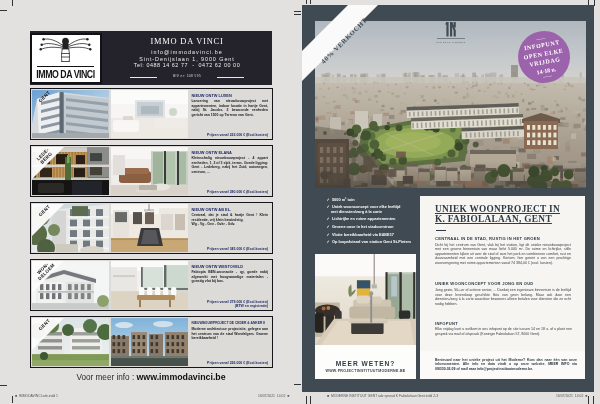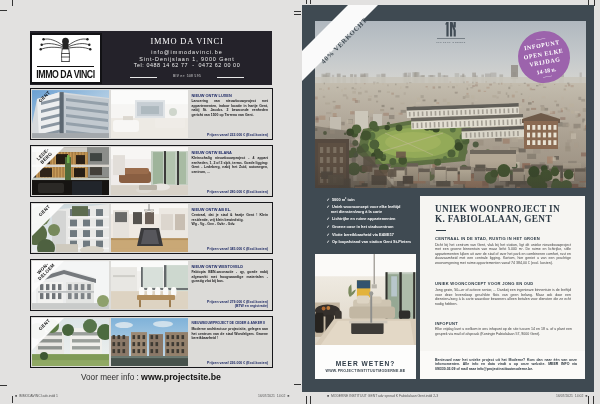--- a/index.html
+++ b/index.html
@@ -405,21 +405,21 @@
       <rect x="0" y="38" width="77" height="10" fill="#47524c"></rect>
       <rect x="0" y="38" width="77" height="2" fill="#6c7a72"></rect>
     </svg></div>
 
 <div class="abs" style="left:191.5px;top:320.5px;width:78px;color:#1f2b66;font-weight:bold;font-size:3.3px;white-space:nowrap;">NIEUWBOUWPROJECT DE CEDER &amp; ANKER II</div>
 
 <div class="abs" style="left:191.5px;top:327px;width:76.5px;color:#1b1b1d;font-weight:bold;font-size:3.45px;line-height:4.5px;text-align:justify;">Moderne architectuur projectsite, gelegen aan het centrum van de stad Wondelgem. Groene bereikbaarheid !</div>
 
 <div class="abs" style="left:191.5px;top:361px;width:76.5px;color:#1f2b66;font-weight:bold;font-size:3.5px;line-height:4.4px;text-align:right;">Prijzen vanaf 226.000 € (Excl.kosten)</div>
 
-<div class="abs" style="left:30px;top:371.5px;width:242px;text-align:center;font-size:8.2px;color:#2b2b2b;">Voor meer info : <b style="font-size:8.8px;color:#111;">www.projectsite.be</b></div>
+<div class="abs" style="left:30px;top:371.5px;width:242px;text-align:center;font-size:8.2px;color:#2b2b2b;">Voor meer info : <b style="font-size:8.8px;color:#111;">www.immodavinci.be</b></div>
 
 <div class="abs" style="left:15px;top:393.5px;width:120px;font-size:3.4px;color:#555;">■&nbsp; IMMODAVINCI adv.indd 1</div>
 
 <div class="abs" style="left:258px;top:393.5px;width:60px;font-size:3.4px;color:#555;">16/07/2021&nbsp;&nbsp;14:02 &nbsp;■</div>
 
 <div class="abs" style="left:302px;top:5px;width:292px;height:387px;background:#3f4a52;"></div>
 
 <div class="abs" style="left:315px;top:21px;width:271px;height:167px;overflow:hidden;">
 <svg width="271" height="167" viewBox="0 0 271 167">
 <defs>
@@ -1467,21 +1467,21 @@
 
 <div class="abs" style="left:315px;top:345px;width:101px;height:34px;background:#fdfdfc;">
   <div style="text-align:center;margin-top:15px;color:#2e3b46;font-weight:bold;font-size:6.6px;letter-spacing:1px;">MEER WETEN?</div>
   <div style="text-align:center;margin-top:2px;color:#39444d;font-weight:bold;font-size:3.6px;letter-spacing:0.3px;">WWW.PROJECTINSTITUUTMODERNE.BE</div>
 </div>
 
 <div class="abs" style="left:420px;top:196px;width:165px;height:155px;background:#f6f5f2;"></div>
 
 <div class="abs" style="left:420px;top:351px;width:165px;height:28px;background:#fbfaf8;"></div>
 
-<div class="abs" style="left:435px;top:204px;width:145px;color:#2e3b46;font-family:'Liberation Serif',serif;font-weight:bold;font-size:9.3px;line-height:10.4px;letter-spacing:0.3px;">UNIEK WOONPROJECT IN K.&nbsp;FABIOLALAAN, GENT</div>
+<div class="abs" style="left:435px;top:204px;width:145px;color:#2e3b46;font-family:'Liberation Serif',serif;font-weight:bold;font-size:9.3px;line-height:10.4px;letter-spacing:0.3px;text-decoration:underline;">UNIEK WOONPROJECT IN K.&nbsp;FABIOLALAAN, GENT</div>
 
 <div class="abs" style="left:435.5px;top:230px;width:10.5px;height:0.9px;background:#2e3b46;"></div>
 
 <div class="abs" style="left:435px;top:235.5px;width:140px;color:#2e3b46;font-weight:bold;font-size:4.1px;letter-spacing:0.25px;">CENTRAAL IN DE STAD, RUSTIG IN HET GROEN</div>
 
 <div class="abs" style="left:435px;top:242.5px;width:136px;color:#3c3c3c;font-size:3.55px;line-height:4.55px;text-align:justify;">Dicht bij het centrum van Gent, vlak bij het station, ligt dit unieke nieuwbouwproject met een groene binnentuin van maar liefst 5.000 m². De ruime en lichtrijke, stille appartementen kijken uit over de stad of over het park en combineren comfort, rust en duurzaamheid met een centrale ligging. Kortom, hier geniet u van een prachtige woonomgeving met ruime appartementen vanaf 74&nbsp;384,00&nbsp;€ (excl. kosten).</div>
 
 <div class="abs" style="left:435px;top:281px;width:140px;color:#2e3b46;font-weight:bold;font-size:4.1px;letter-spacing:0.25px;">UNIEK WOONCONCEPT VOOR JONG EN OUD</div>
 
 <div class="abs" style="left:435px;top:288px;width:136px;color:#3c3c3c;font-size:3.55px;line-height:4.55px;text-align:justify;">Jong gezin, 50+-er of actieve senior, ... Dankzij een ingenieuze binnentuin is de leeftijd voor deze levensloop geschikte flats van geen belang. Maar ook door een diensten-/zorg à la carte waardoor bewoners alleen betalen voor diensten die ze echt nodig hebben.</div>

